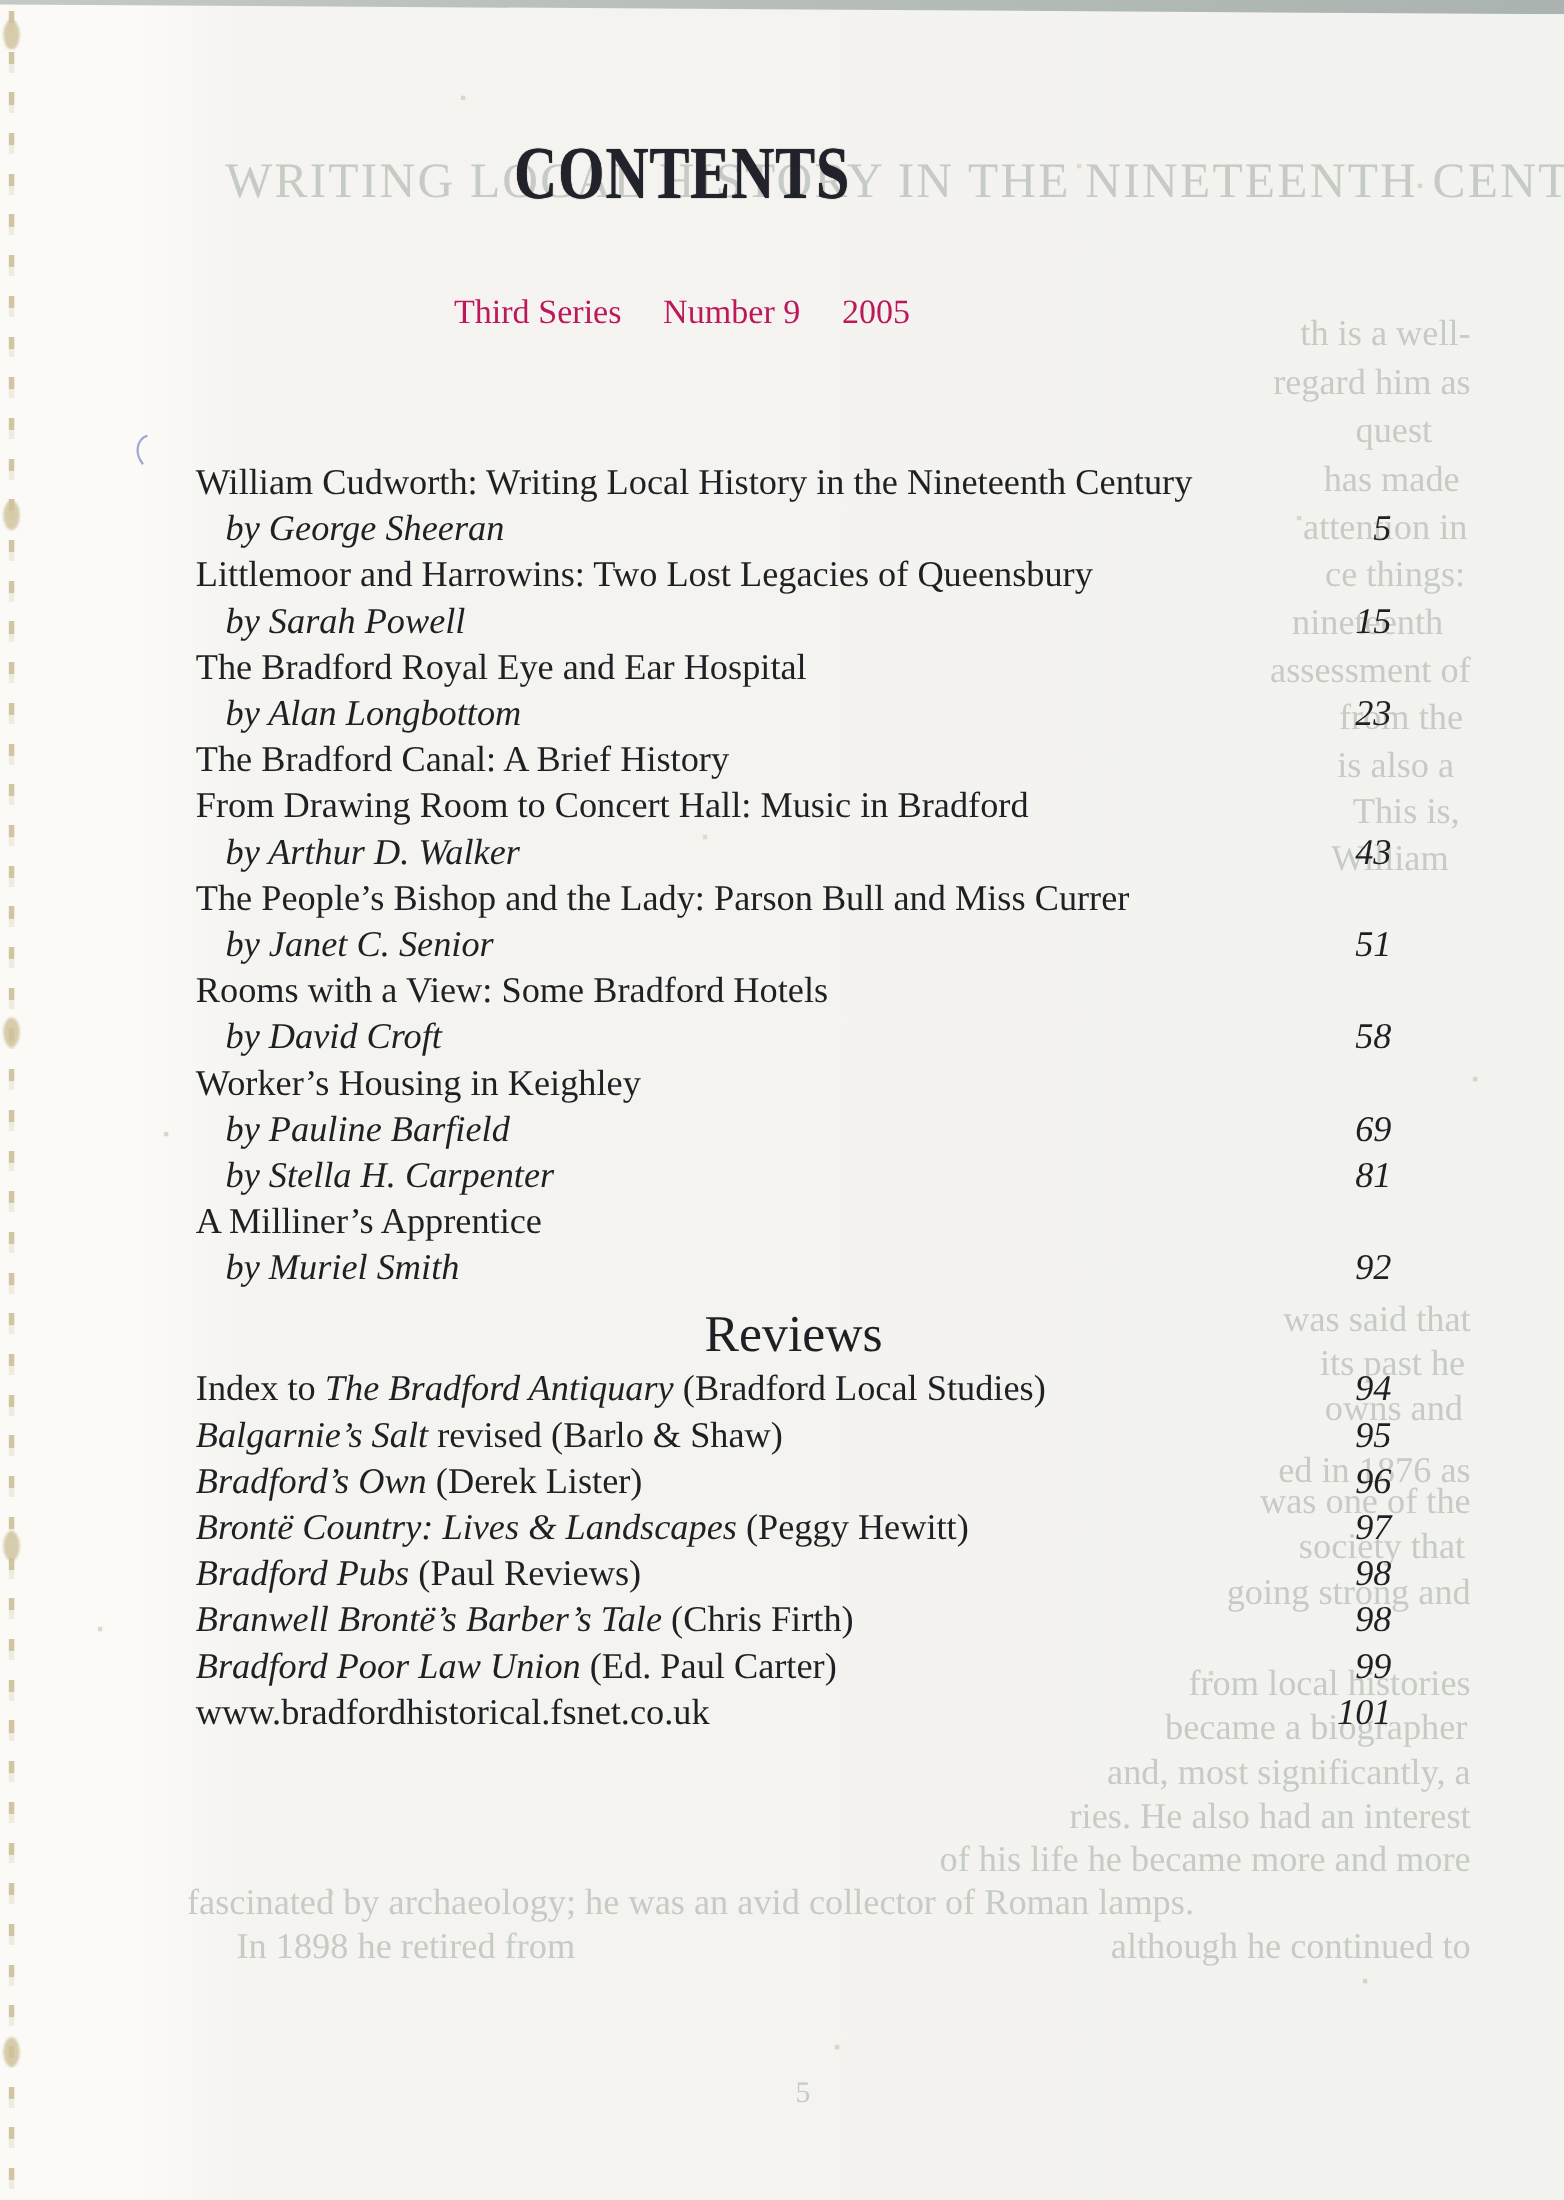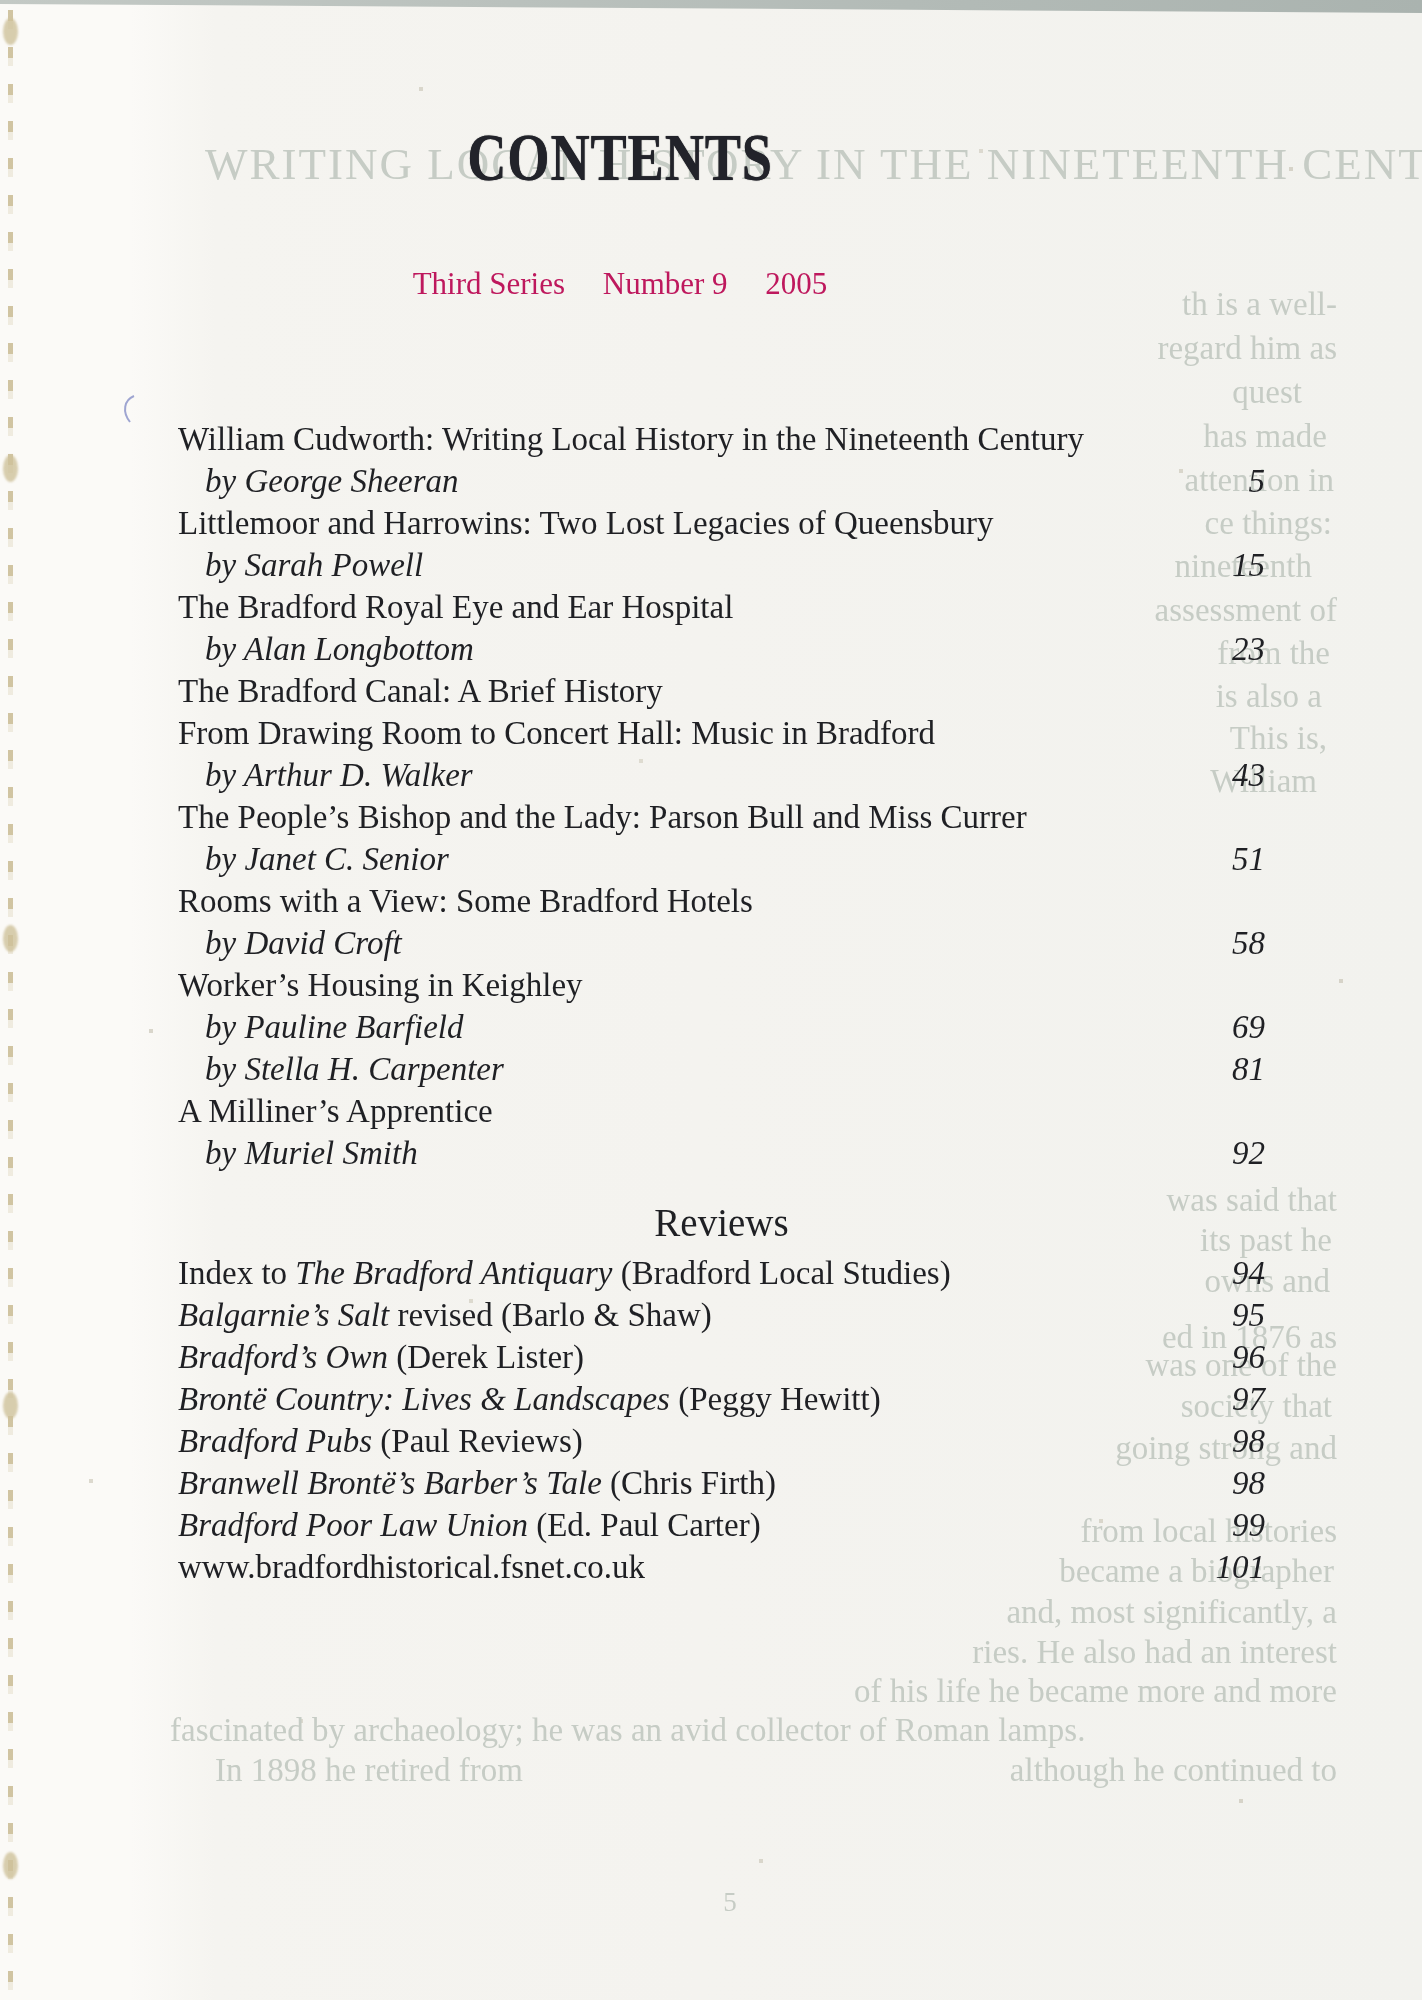--- a/index.html
+++ b/index.html
@@ -38,21 +38,21 @@
     text-shadow:0 0 1px #15161a;
   }
   .page-subtitle{position:absolute;left:0;top:266px;width:1240px;text-align:center;font-size:31px;color:#be185d;}
   .page-subtitle .part{margin:0 15px;}
   
   .toc{position:absolute;left:178px;top:418px;width:1087px;font-size:33px;line-height:42px;}
   .article .a-title{white-space:nowrap;}
   .row2{display:flex;align-items:baseline;}
   .byline{font-style:italic;margin-left:27px;flex:1 1 auto;white-space:nowrap;}
   .pagenum{font-style:italic;text-align:right;min-width:70px;white-space:nowrap;}
-  .reviews-heading{margin-top:28px;text-align:center;font-size:39px;line-height:42px;}
+  .reviews-heading{margin-top:18px;text-align:center;font-size:47px;line-height:42px;}
   .reviews-list{margin-top:8px;}
   .review{display:flex;align-items:baseline;}
   .r-title{flex:1 1 auto;white-space:nowrap;}
   .r-title .it{font-style:italic;}
   
   .pen-mark{position:absolute;left:116px;top:392px;}
   
   .speckles{position:absolute;left:0;top:0;width:2px;height:2px;background:transparent;
     box-shadow:
       420px 88px 0 1px #d9d6cb, 980px 150px 0 1px #dcd9cf, 1290px 168px 0 1px #d6d3c8,

